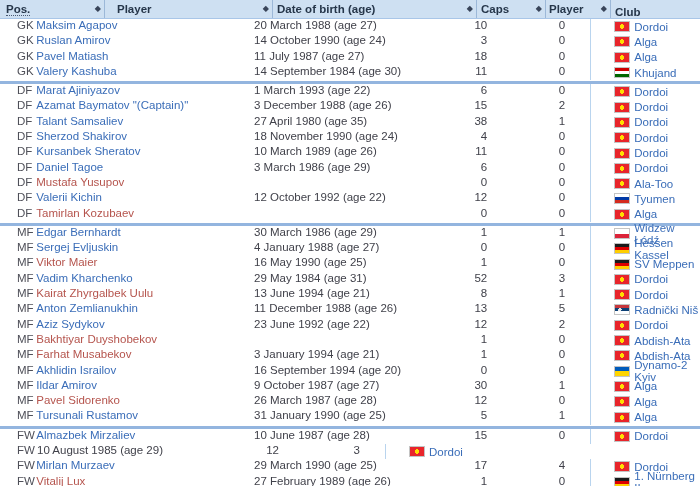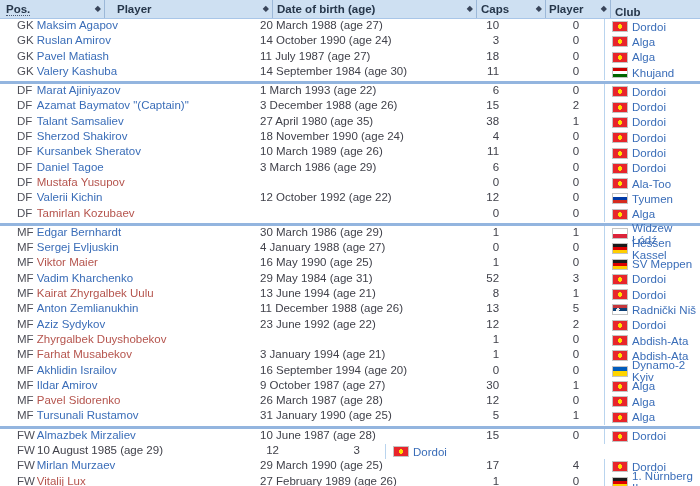--- a/index.html
+++ b/index.html
@@ -31,21 +31,21 @@
   .sorticon{font-size:8px;color:#39455a;margin-right:3px;line-height:1;}
   .row{display:flex;height:15.3px;box-sizing:border-box;}
   .cell{box-sizing:border-box;white-space:nowrap;overflow:hidden;}
   .c-pos{width:37px;padding-left:17px;color:#4e4f58;}
   .c-player{width:226px;}
   .c-dob{width:178px;}
   .c-caps{width:64px;text-align:right;}
   .c-goals{width:106px;text-align:right;padding-right:25px;}
   .c-club{
     width:89px;display:flex;align-items:center;height:100%;
-    border-left:1px solid #b9d4ee;padding-left:7px;gap:4px;
+    border-left:1px solid #b9d4ee;padding-left:23px;gap:4px;
   }
   .divider{height:3px;background:#93b5df;border-top:1px solid #ffffff;box-sizing:content-box;}
   a.bluelink{color:var(--link-blue,#3a6db8);text-decoration:none;cursor:pointer;}
   a.redlink{color:var(--link-red,#b5544d);text-decoration:none;cursor:pointer;}
   .flag{width:16px;height:11px;border:1px solid #c4c4c4;box-sizing:border-box;flex:none;}
   .flag-kyrgyzstan{background:radial-gradient(circle 3px at 50% 50%,#ffdf00 70%,rgba(255,223,0,0) 72%),#e8252b;}
   .flag-tajikistan{background:linear-gradient(to bottom,#cc0000 0 30%,#ffffff 30% 70%,#006600 70% 100%);}
   .flag-russia{background:linear-gradient(to bottom,#ffffff 0 34%,#0039a6 34% 67%,#d52b1e 67% 100%);}
   .flag-poland{background:linear-gradient(to bottom,#ffffff 0 50%,#dc2339 50% 100%);}
   .flag-germany{background:linear-gradient(to bottom,#1a1a1a 0 34%,#dd0000 34% 67%,#ffce00 67% 100%);}
@@ -299,21 +299,21 @@
         <div class="cell c-dob">23 June 1992 (age 22)</div>
         <div class="cell c-caps">12</div>
         <div class="cell c-goals">2</div>
         <div class="c-club">
           <span class="flag flag-kyrgyzstan"></span>
           <a class="bluelink">Dordoi</a>
         </div>
       </div>
       <div class="row">
         <div class="cell c-pos">MF</div>
-        <div class="cell c-player"><a class="redlink">Zhyrgalbek Duyshobekov</a></div>
+        <div class="cell c-player"><a class="redlink">Bakhtiyar Duyshobekov</a></div>
         <div class="cell c-dob"></div>
         <div class="cell c-caps">1</div>
         <div class="cell c-goals">0</div>
         <div class="c-club">
           <span class="flag flag-kyrgyzstan"></span>
           <a class="bluelink">Abdish-Ata</a>
         </div>
       </div>
       <div class="row">
         <div class="cell c-pos">MF</div>

